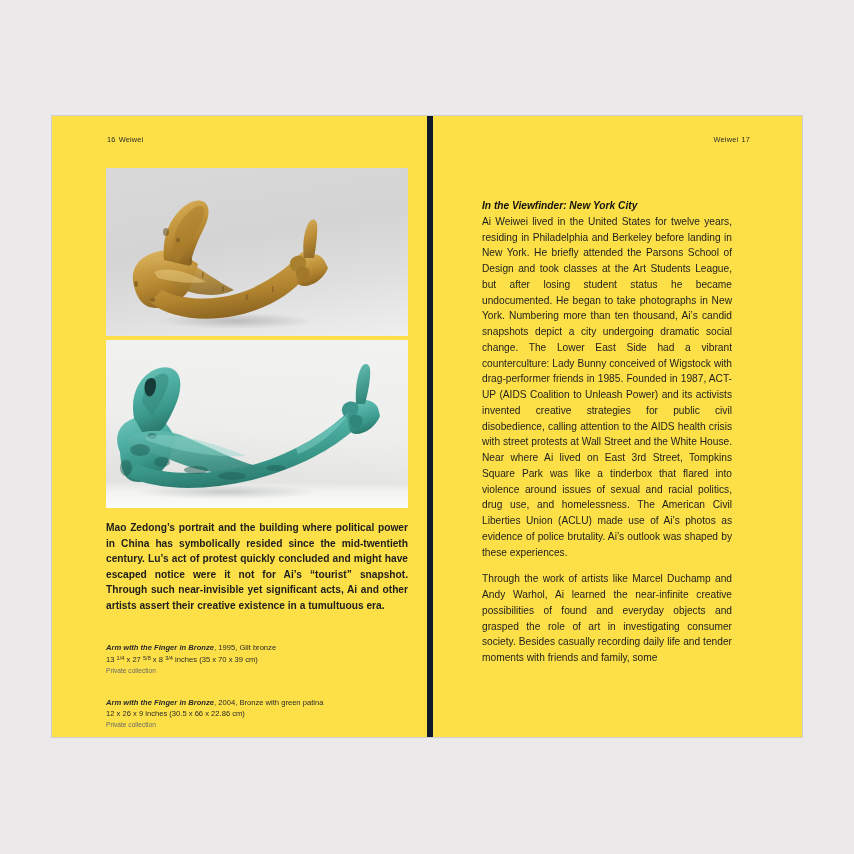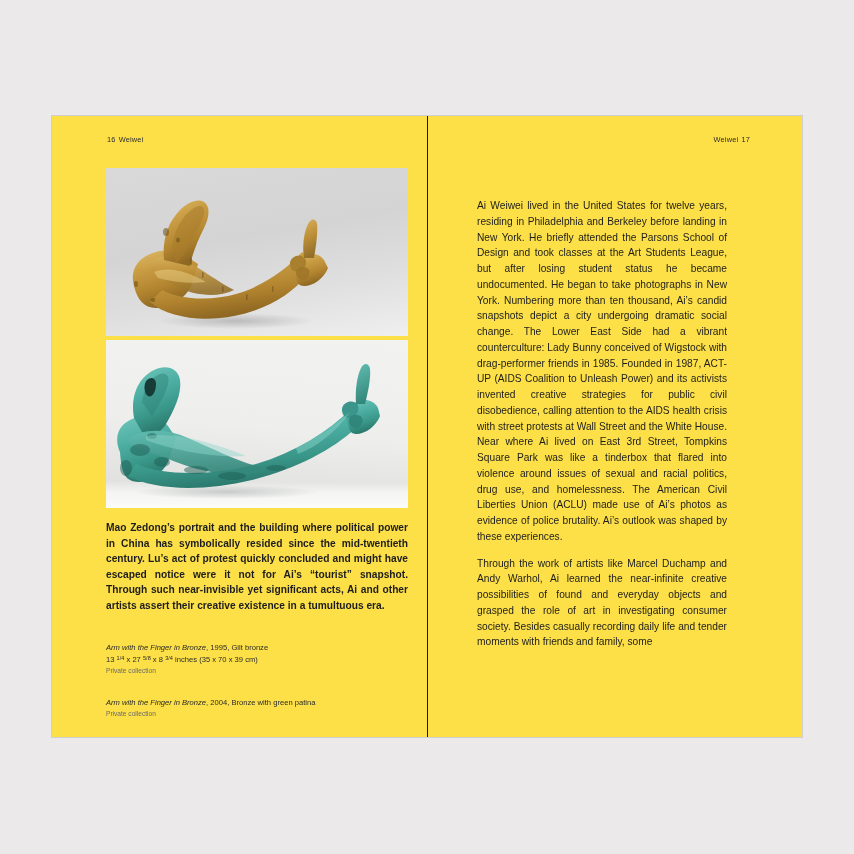--- a/index.html
+++ b/index.html
@@ -24,21 +24,21 @@
     box-shadow: 0 0 0 1px #cfcfcf;
     display: flex;
   }
 
   .page {
     position: relative;
     height: 100%;
     box-sizing: border-box;
   }
   .page-left  { width: 375px; }
-  .page-right { width: 375px; border-left: 1px solid #0f172a; }
+  .page-right { width: 375px; border-left: 6px solid #0f172a; }
 
   
   .folio {
     position: absolute;
     top: 19px;
     font-size: 7.4px;
     letter-spacing: 0.2px;
     color: #2b2b2b;
     white-space: nowrap;
   }
@@ -129,21 +129,21 @@
     width: 310px;
     color: #2a2a2a;
   }
   .caption + .caption { margin-top: 21px; }
   .cap-line1 {
     font-size: 7.6px;
     line-height: 11px;
     white-space: nowrap;
   }
   .cap-title {
-    font-weight: normal;
+    font-weight: bold;
     font-style: italic;
   }
   .cap-line2 {
     font-size: 7.6px;
     line-height: 11px;
     white-space: nowrap;
   }
   .cap-line3 {
     font-size: 6.6px;
     line-height: 10px;
@@ -290,29 +290,31 @@
     <div class="captions">
 
       <div class="caption">
         <div class="cap-line1"><span class="cap-title">Arm with the Finger in Bronze</span><span>, <span>1995</span>, <span>Gilt bronze</span></span></div>
         <div class="cap-line2"><span>13</span> <sup class="frac">1/4</sup> x <span>27</span> <sup class="frac">5/8</sup> x <span>8</span> <sup class="frac">3/4</sup> <span>inches</span> <span>(35 x 70 x 39 cm)</span></div>
         <div class="cap-line3">Private collection</div>
       </div>
 
       <div class="caption">
         <div class="cap-line1"><span class="cap-title">Arm with the Finger in Bronze</span><span>, <span>2004</span>, <span>Bronze with green patina</span></span></div>
+        <div class="cap-line2">12 x 26 x 9 inches (30.5 x 66 x 22.86 cm)</div>
         <div class="cap-line3">Private collection</div>
       </div>
     </div>
   </div>
 
   <div class="page page-right">
 
     <div class="folio folio-right">
       <span>Weiwei</span><span class="num">17</span>
     </div>
 
     <div class="right-col">
+      <p class="subhead">In the Viewfinder: New York City</p>
       <p>Ai Weiwei lived in the United States for twelve years, residing in Philadelphia and Berkeley before landing in New York. He briefly attended the Parsons School of Design and took classes at the Art Students League, but after losing student status he became undocumented. He began to take photographs in New York. Numbering more than ten thousand, Ai’s candid snapshots depict a city undergoing dramatic social change. The Lower East Side had a vibrant counterculture: Lady Bunny conceived of Wigstock with drag-performer friends in 1985. Founded in 1987, ACT-UP (AIDS Coalition to Unleash Power) and its activists invented creative strategies for public civil disobedience, calling attention to the AIDS health crisis with street protests at Wall Street and the White House. Near where Ai lived on East 3rd Street, Tompkins Square Park was like a tinderbox that flared into violence around issues of sexual and racial politics, drug use, and homelessness. The American Civil Liberties Union (ACLU) made use of Ai’s photos as evidence of police brutality. Ai’s outlook was shaped by these experiences.</p>
       <p class="spaced">Through the work of artists like Marcel Duchamp and Andy Warhol, Ai learned the near-infinite creative possibilities of found and everyday objects and grasped the role of art in investigating consumer society. Besides casually recording daily life and tender moments with friends and family, some</p>
     </div>
   </div>
 </div>
 
 </body></html>

